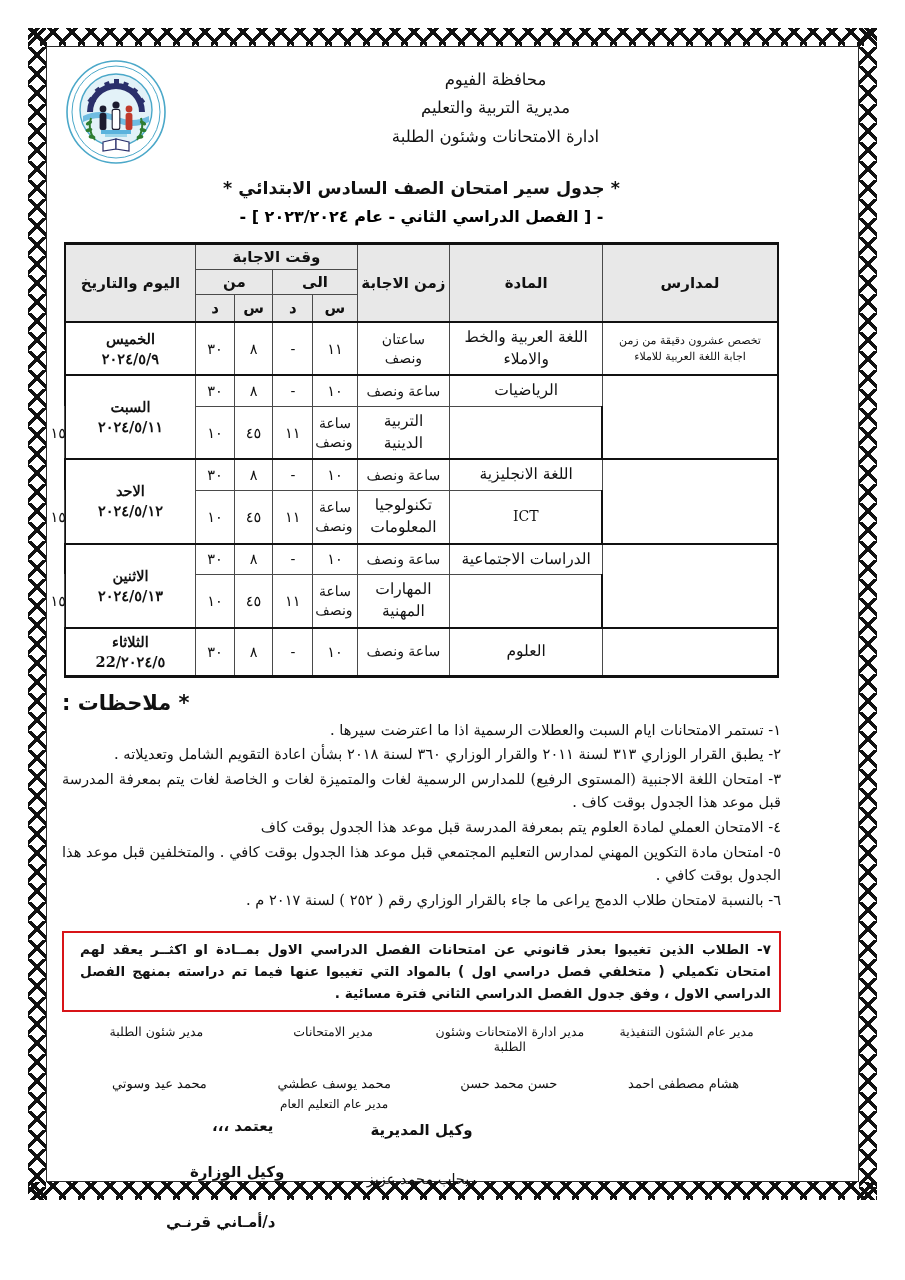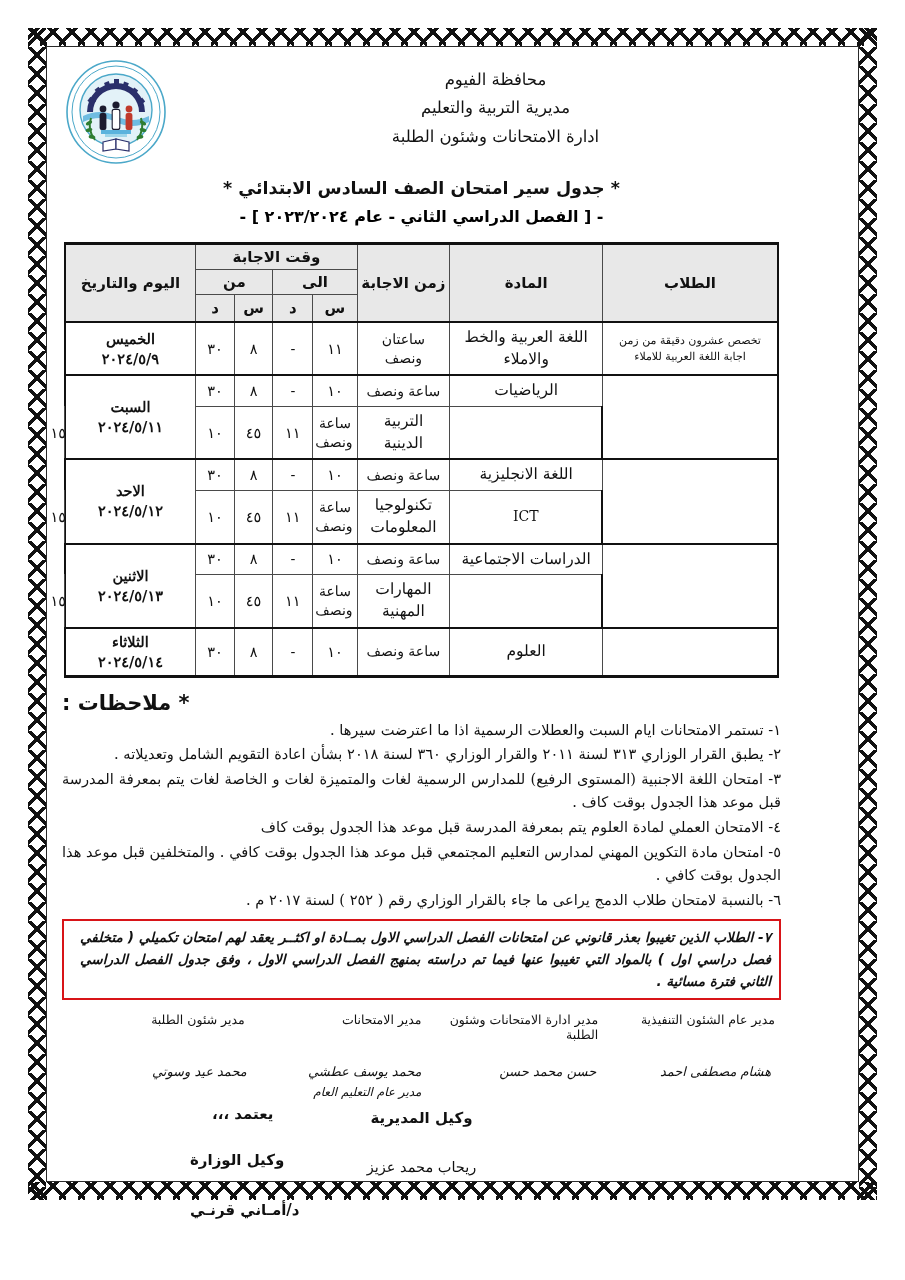--- a/index.html
+++ b/index.html
@@ -174,23 +174,22 @@
     font-size:14.6px;
     line-height:1.62;
     text-align:justify;
     text-align-last:right;
     margin-bottom:1px;
   }
 
   .note-boxed{
     border:2px solid #d81418;
     padding:5px 8px 6px 16px;
-    margin-top:7px;
+    margin-top:19px;
     margin-bottom:4px;
-    font-style:italic;
   }
   .note-boxed p{
     margin:0;
     font-family:"DejaVu Sans",sans-serif;
     font-weight:bold;
     font-size:13.6px;
     line-height:1.62;
     text-align:justify;
     text-align-last:right;
     color:#111;
@@ -201,44 +200,44 @@
   .sign-row{
     display:flex;
     flex-direction:row;
     justify-content:space-between;
     align-items:flex-start;
     font-family:"DejaVu Serif",serif;
     font-size:12.5px;
     color:#111;
   }
   .sign-row.titles{padding:0 6px;}
-  .sign-col{flex:1;}
+  .sign-col{text-align:center;flex:1;}
   .sign-row.names{margin-top:22px;padding:0 10px;}
-  .sign-row.names .sign-col{font-size:13px;font-style:italic;}
+  .sign-row.names .sign-col{font-size:13px;}
   .sub-role{
     display:block;
     font-size:12px;
     margin-top:6px;
   }
   .closing{
     position:relative;
     height:150px;
     margin-top:6px;
   }
   .cl-item{
     position:absolute;
     font-family:"DejaVu Sans",sans-serif;
     font-weight:bold;
     color:#111;
   }
   .cl-wakil-mud{left:50%;transform:translateX(-50%);top:4px;font-size:15px;}
   .cl-rehab{left:50%;transform:translateX(-50%);top:54px;font-size:14.5px;font-weight:normal;font-family:"DejaVu Serif",serif;}
   .cl-yatamad{right:auto;left:150px;top:0px;font-size:15px;}
   .cl-wakil-wiz{left:128px;top:46px;font-size:15px;}
-  .cl-amani{left:128px;top:96px;font-size:15px;}
+  .cl-amani{left:104px;top:96px;font-size:15px;}
 
   
   .logo-svg{display:block;}
 </style>
 </head>
 <body>
 
 <div class="page-frame">
   <div class="zig zig-top"></div>
   <div class="zig zig-bottom"></div>
@@ -315,21 +314,21 @@
           <col style="width:21.4%">
           <col style="width:13.0%">
         <col style="width:6.2%">
           <col style="width:5.6%">
           <col style="width:5.4%">
           <col style="width:5.4%">
         <col style="width:18.4%">
       </colgroup>
       <thead>
         <tr>
-          <th class="outer-top outer-side" rowspan="3">الطلاب</th>
+          <th class="outer-top outer-side" rowspan="3">لمدارس</th>
           <th class="outer-top" rowspan="3">المادة</th>
           <th class="outer-top" rowspan="3">زمن الاجابة</th>
           <th class="outer-top" colspan="4">وقت الاجابة</th>
           <th class="outer-top outer-side-l hdr-day" rowspan="3">اليوم والتاريخ</th>
         </tr>
         <tr>
           <th colspan="2">الى</th>
           <th colspan="2">من</th>
         </tr>
         <tr>
@@ -408,21 +407,21 @@
             <td class="c-num">١٥</td>
           </tr>
           <tr class=" grp-start grp-end">
             <td class="c-note outer-side" style="border-bottom: 3px solid rgb(17, 17, 17);"></td>
             <td class="c-subj" style="border-bottom: 3px solid rgb(17, 17, 17);">العلوم</td>
             <td class="c-dur" style="border-bottom: 3px solid rgb(17, 17, 17);">ساعة ونصف</td>
             <td class="c-num" style="border-bottom: 3px solid rgb(17, 17, 17);">١٠</td>
             <td class="c-num dashed-l" style="border-bottom: 3px solid rgb(17, 17, 17);">-</td>
             <td class="c-num" style="border-bottom: 3px solid rgb(17, 17, 17);">٨</td>
             <td class="c-num" style="border-bottom: 3px solid rgb(17, 17, 17);">٣٠</td>
-            <td class="c-date outer-side-l" style="border-bottom: 3px solid rgb(17, 17, 17);"><span>الثلاثاء</span><br><span>٢٠٢٤/٥/١٤</span></td>
+            <td class="c-date outer-side-l" style="border-bottom: 3px solid rgb(17, 17, 17);"><span>الثلاثاء</span><br><span>٢٠٢٤/٥/22</span></td>
           </tr>
         </tbody>
     </table>
   </div>
 
   <div class="notes">
     <div class="notes-title">* ملاحظات :</div>
     <div id="notes-list">
         <div class="note-line">١- تستمر الامتحانات ايام السبت والعطلات الرسمية اذا ما اعترضت سيرها .</div>
         <div class="note-line">٢- يطبق القرار الوزاري ٣١٣ لسنة ٢٠١١ والقرار الوزاري ٣٦٠ لسنة ٢٠١٨ بشأن اعادة التقويم الشامل وتعديلاته .</div>

